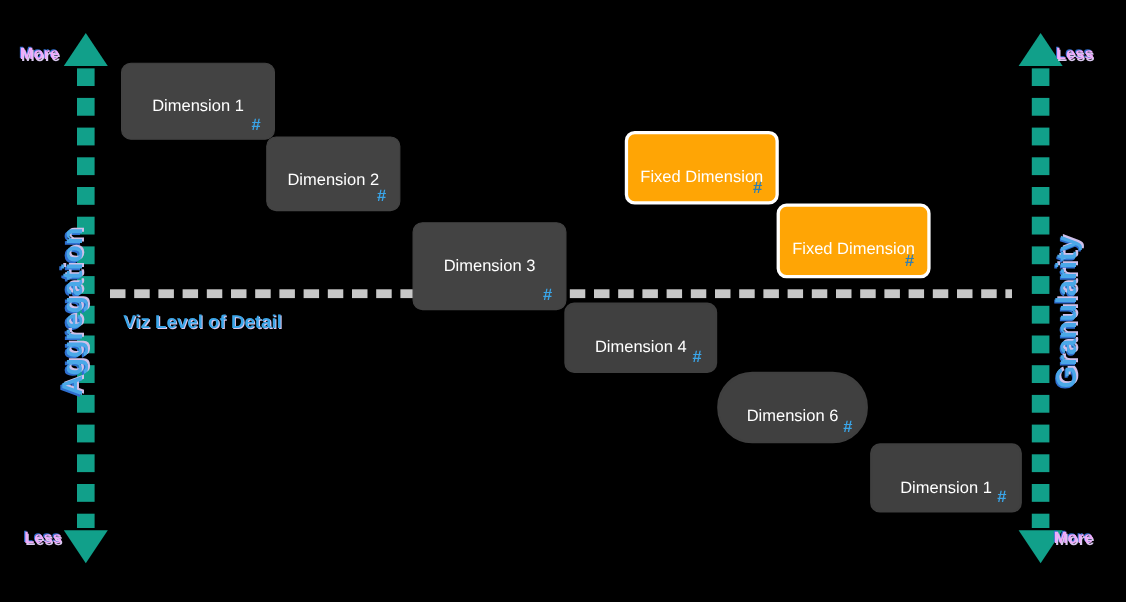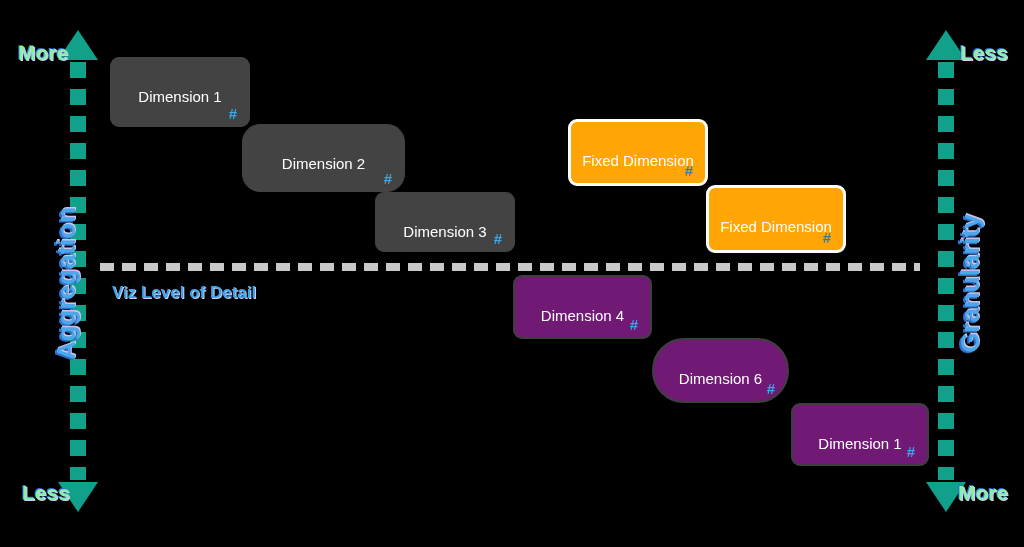--- a/index.html
+++ b/index.html
@@ -54,23 +54,23 @@
       to bottom,
       #11a08a 0px, #11a08a 16px,
       transparent 16px, transparent 27px);
     background-size: 16px 27px;
     background-repeat: repeat-y;
   }
 
   
   .end-label {
     position: absolute;
-    font-size: 21px;
-    font-weight: bold;
-    color: #86efac;
+    font-size: 15px;
+    font-weight: bold;
+    color: #f0abfc;
     text-shadow: 1px 1px 0 #d9c8ef, -1px -1px 0 #2f6fd0;
     white-space: nowrap;
   }
   .lbl-tl { left: 18px;  top: 41px; }
   .lbl-bl { left: 22px;  top: 481px; }
   .lbl-tr { left: 960px; top: 41px; }
   .lbl-br { left: 958px; top: 481px; }
 
   
   .axis-title {
@@ -145,21 +145,21 @@
     font-size: 15px;
     font-weight: bold;
     color: #3aa5e8;
   }
 
   .pill.dark {
     background: #434343;
     border: 1px solid #434343;
   }
   .pill.light {
-    background: #701a75;
+    background: #404040;
     border: 2px solid #3f3f3f;
     padding-left: 44px;
   }
   .pill.orange {
     background: #ffa505;
     border: 3px solid #ffffff;
     padding-left: 32px;
   }
   .pill.orange .pill-hash { color: #2f7fb5; }
 </style>
@@ -187,25 +187,25 @@
   <div class="axis-title title-right">Granularity</div>
 
   <div class="vlod-line"></div>
   <div class="vlod-label">Viz Level of Detail</div>
 
   <div id="boxes">
       <div class="pill dark" style="left: 110px; top: 57px; width: 140px; height: 70px;">
         <div class="pill-label">Dimension 1</div>
         <div class="pill-hash">#</div>
       </div>
-      <div class="pill dark" style="left: 242px; top: 124px; width: 163px; height: 68px; border-radius: 18px;">
+      <div class="pill dark" style="left: 242px; top: 124px; width: 122px; height: 68px;">
         <div class="pill-label">Dimension 2</div>
         <div class="pill-hash">#</div>
       </div>
-      <div class="pill dark" style="left: 375px; top: 192px; width: 140px; height: 60px;">
+      <div class="pill dark" style="left: 375px; top: 202px; width: 140px; height: 80px;">
         <div class="pill-label">Dimension 3</div>
         <div class="pill-hash">#</div>
       </div>
       <div class="pill orange" style="left: 568px; top: 119px; width: 140px; height: 67px;">
         <div class="pill-label">Fixed Dimension</div>
         <div class="pill-hash">#</div>
       </div>
       <div class="pill orange" style="left: 706px; top: 185px; width: 140px; height: 68px;">
         <div class="pill-label">Fixed Dimension</div>
         <div class="pill-hash">#</div>

